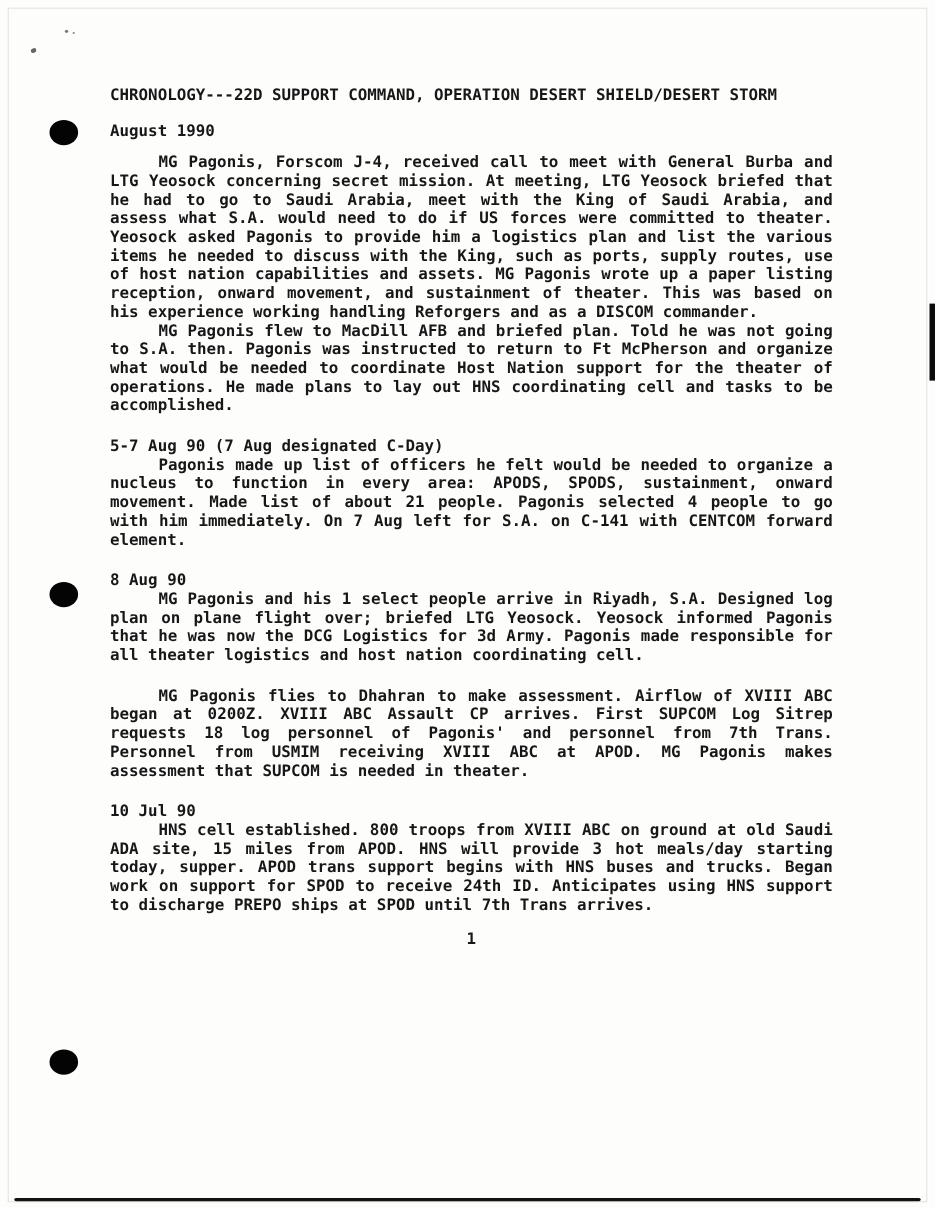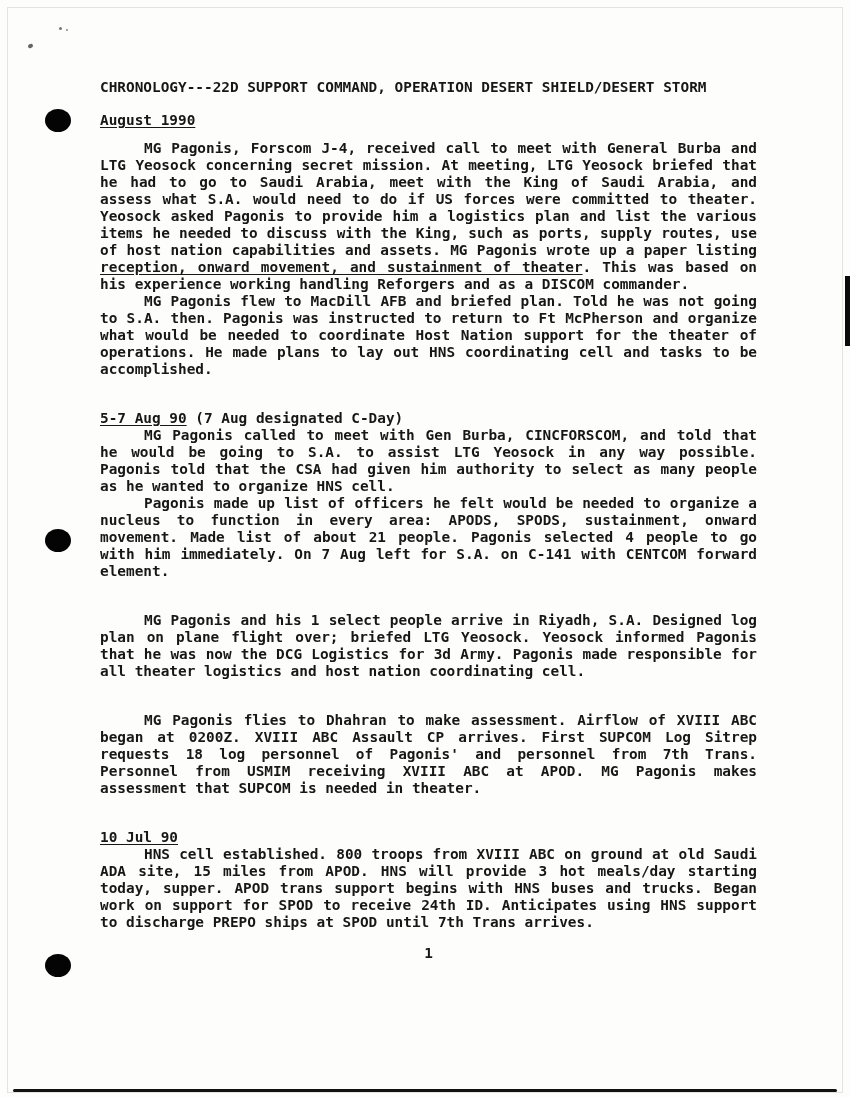--- a/index.html
+++ b/index.html
@@ -24,22 +24,22 @@
     font-family: "DejaVu Sans Mono", "Liberation Mono", monospace;
     font-weight: 700;
     font-size: 14.4px;
     line-height: 17px;
     color: #171717;
     text-align: justify;
   }
   .title { margin: 0 0 14px 0; white-space: nowrap; }
   .note { margin: 0; text-indent: 0; }
   .month-heading { margin-top: 16px; }
-  .u { text-decoration: underline; text-underline-offset: 2px; }
-  .section { margin-top: 32px; }
+  .u { text-underline-offset: 2px; }
+  .section { margin-top: 20px; }
   .section.first { margin-top: 11px; }
   .para { margin: 0; text-indent: 44px; }
   .page-number { margin-top: 14px; text-align: center; text-indent: 0; }
 
   .hole {
     position: absolute; left: 45px;
     width: 26px; height: 23px;
     background: #040404;
     border-radius: 50%;
   }
@@ -86,25 +86,25 @@
 
     <div class="month-heading"><span class="u">August 1990</span></div>
 
     <div class="section first">
       <p class="para"><span>MG Pagonis, Forscom J-4, received call to meet with General Burba and LTG Yeosock concerning secret mission.  At meeting, LTG Yeosock briefed that he had to go to Saudi Arabia, meet with the King of Saudi Arabia, and assess what S.A. would need to do if US forces were committed to theater.  Yeosock asked Pagonis to provide him a logistics plan and list the various items he needed to discuss with the King, such as ports, supply routes, use of host nation capabilities and assets.  MG Pagonis wrote up a paper listing </span><span class="u">reception, onward movement, and sustainment of theater</span><span>.  This was based on his experience working handling Reforgers and as a DISCOM commander.</span></p>
       <p class="para">MG Pagonis flew to MacDill AFB and briefed plan.  Told he was not going to S.A. then.  Pagonis was instructed to return to Ft McPherson and organize what would be needed to coordinate Host Nation support for the theater of operations. He made plans to lay out HNS coordinating cell and tasks to be accomplished.</p>
     </div>
 
     <div class="section">
       <div class="heading"><span class="u">5-7 Aug 90</span><span> (7 Aug designated C-Day)</span></div>
-      <p class="para">MG Pagonis called to meet with Gen Burba, CINCFORSCOM, and told that he would be going to S.A. to assist LTG Yeosock in any way possible.  Pagonis told that the CSA had given him authority to select as many people as he wanted to organize HNS cell.</p>
       <p class="para">Pagonis made up list of officers he felt would be needed to organize a nucleus to function in every area: APODS, SPODS, sustainment, onward movement. Made list of about 21 people.  Pagonis selected 4 people to go with him immediately.  On 7 Aug left for S.A. on C-141 with CENTCOM forward element.</p>
     </div>
 
     <div class="section">
+      <div class="heading"><span class="u">8 Aug 90</span><span></span></div>
       <p class="para">MG Pagonis and his 1 select people arrive in Riyadh, S.A.  Designed log plan on plane flight over; briefed LTG Yeosock.  Yeosock informed Pagonis that he was now the DCG Logistics for 3d Army.  Pagonis made responsible for all theater logistics and host nation coordinating cell.</p>
     </div>
 
     <div class="section">
       <p class="para">MG Pagonis flies to Dhahran to make assessment.  Airflow  of XVIII ABC began at 0200Z.  XVIII ABC Assault CP arrives.  First SUPCOM Log Sitrep requests 18 log personnel of Pagonis' and personnel from 7th Trans.  Personnel from USMIM receiving XVIII ABC at APOD.  MG Pagonis makes assessment that SUPCOM is needed in theater.</p>
     </div>
 
     <div class="section">
       <div class="heading"><span class="u">10 Jul 90</span><span></span></div>
       <p class="para">HNS cell established.  800 troops from XVIII ABC on ground at old Saudi ADA site, 15 miles from APOD.  HNS will provide 3 hot meals/day starting today, supper.  APOD trans support begins with HNS buses and trucks.  Began work on support for SPOD to receive 24th ID.  Anticipates using HNS support to discharge PREPO ships at SPOD until 7th Trans arrives.</p>

